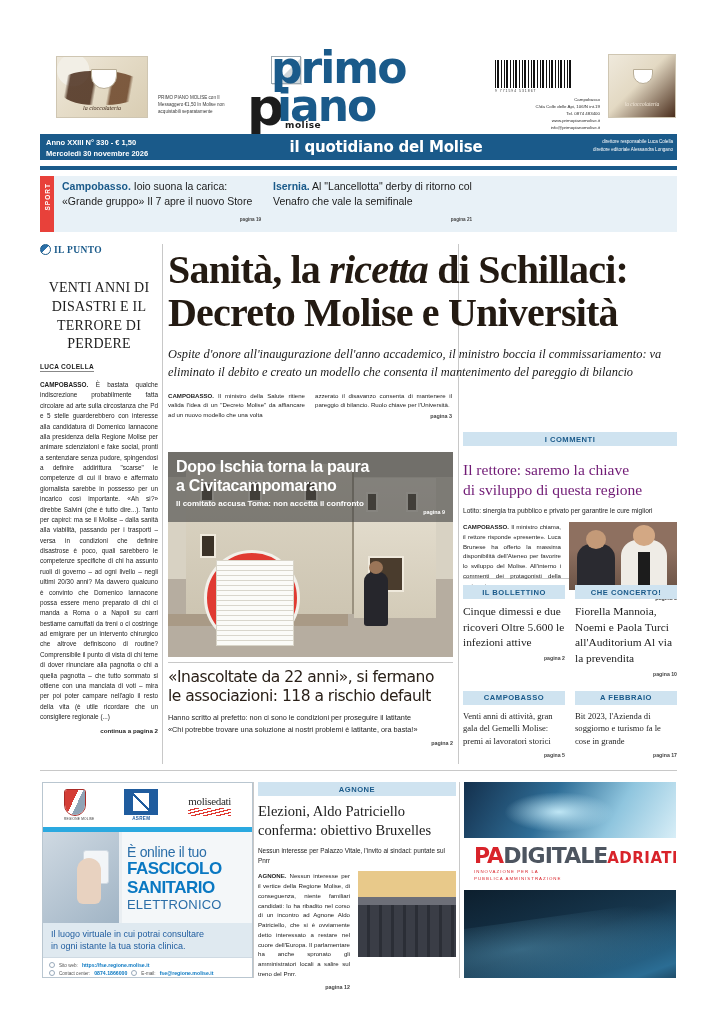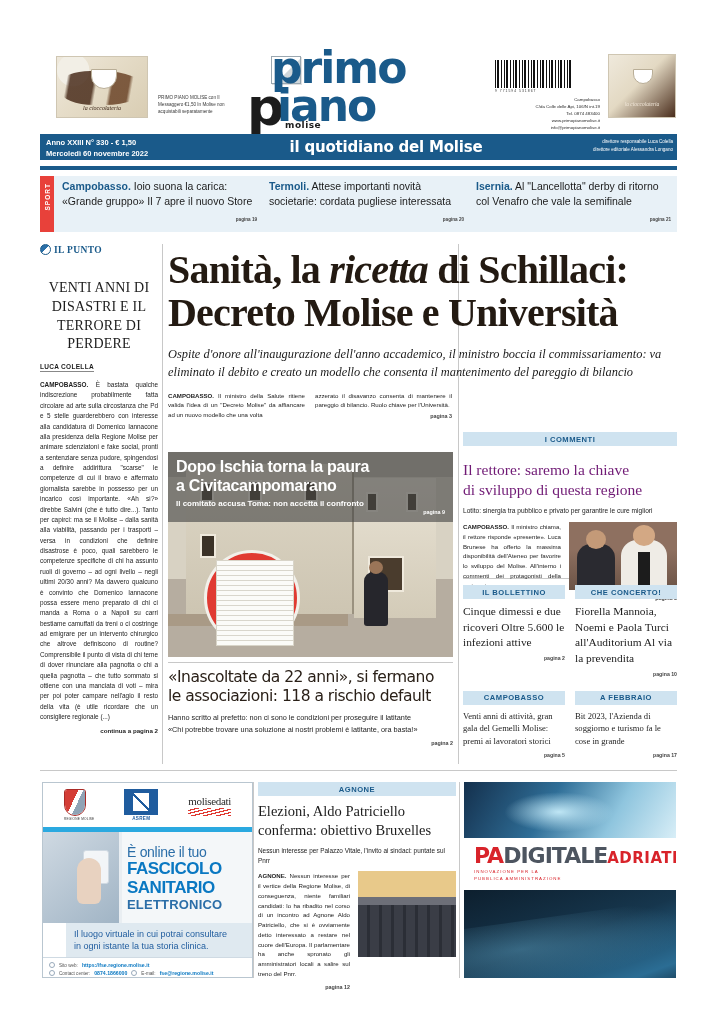--- a/index.html
+++ b/index.html
@@ -238,22 +238,22 @@
     border-top:5px solid #2aa9e0; position:relative; overflow:hidden; }
   .fse-hand { position:absolute; left:0; top:0; width:76px; height:96px;
     background:linear-gradient(140deg,#cfd9e2,#9fb3c4); }
   .fse-hand::after{content:"";position:absolute;left:34px;top:26px;width:24px;height:46px;
     background:#e8d2c0;border-radius:12px 12px 6px 6px;}
   .fse-hand .card{position:absolute;left:40px;top:18px;width:26px;height:34px;background:rgba(255,255,255,.82);border:1px solid #cfd9e2;border-radius:3px;}
   .fse-txt { position:absolute; left:84px; top:12px; right:6px; }
   .fse-txt .l1 { font-size:14px; color:#2b6ea8; letter-spacing:-.3px; }
   .fse-txt .l2 { font-size:17px; font-weight:bold; color:#0a78c2; letter-spacing:-.5px; line-height:1.1; }
   .fse-txt .l3 { font-size:17px; font-weight:bold; color:#0a78c2; letter-spacing:-.5px; line-height:1.1; }
-  .fse-txt .l4 { font-size:13px; color:#2b6ea8; letter-spacing:.2px; line-height:1.2;font-weight:bold; }
-  .fse-claim { background:#dfe9f0; padding:5px 8px;margin-left:23px; }
+  .fse-txt .l4 { font-size:13px; color:#2b6ea8; letter-spacing:.2px; line-height:1.2; }
+  .fse-claim { background:#dfe9f0; padding:5px 8px; }
   .fse-claim div { font-size:9px; color:#1f5c9e; line-height:1.35; }
   .fse-contacts { padding:4px 6px; border-top:1px solid #cfdae3; }
   .fse-contacts .row { display:flex; align-items:center; gap:4px; font-size:4.6px; color:#555; margin-bottom:2px;}
   .fse-contacts b { color:#0a78c2; font-size:5.2px; }
   .cdot { width:6px; height:6px; border-radius:50%; border:1px solid #9ab; display:inline-block;}
 
   
   .col-agnone { position:absolute; left:258px; top:782px; width:198px; }
   .ag-head { font-family:"Liberation Serif",serif; font-size:14.5px; line-height:1.32; color:#1c1c1c; margin-top:6px;}
   .ag-sub { font-size:6.4px; line-height:1.5; margin-top:6px; color:#1c1c1c; }
@@ -324,21 +324,21 @@
     </div>
 
     <div class="mh-ad-right">
       <div class="cup2"></div>
       <div class="lbl2">la cioccolateria</div>
     </div>
   </div>
 
   <div class="issue-band">
     <div>Anno XXIII N° 330 - € 1,50</div>
-    <div>Mercoledì 60 novembre 2022</div>
+    <div>Mercoledì 30 novembre 2026</div>
   </div>
   <div class="tagline-band">
     <span>il quotidiano del Molise</span>
   </div>
   <div class="dir-band">
     <div>direttore responsabile Luca Colella</div>
     <div>direttore editoriale Alessandra Longano</div>
   </div>
 
   <div class="sport-strip"></div>
@@ -346,24 +346,20 @@
     <div class="sport-tab">
       <span>SPORT</span>
     </div>
     <div class="sport-cols">
 
       <div class="sport-col">
         <p><b>Campobasso.</b><span> Ioio suona la carica: «Grande gruppo» Il 7 apre il nuovo Store</span></p>
         <div class="sport-pg">pagina 19</div>
       </div>
 
-      <div class="sport-col">
-        <p><b>Termoli.</b><span> Attese importanti novità societarie: cordata pugliese interessata</span></p>
-        <div class="sport-pg">pagina 20</div>
-      </div>
 
       <div class="sport-col">
         <p><b>Isernia.</b><span> Al "Lancellotta" derby di ritorno col Venafro che vale la semifinale</span></p>
         <div class="sport-pg">pagina 21</div>
       </div>
 
     </div>
   </div>
 
   <div class="vrule" style="left:162px; top:244px; height:520px;"></div>

